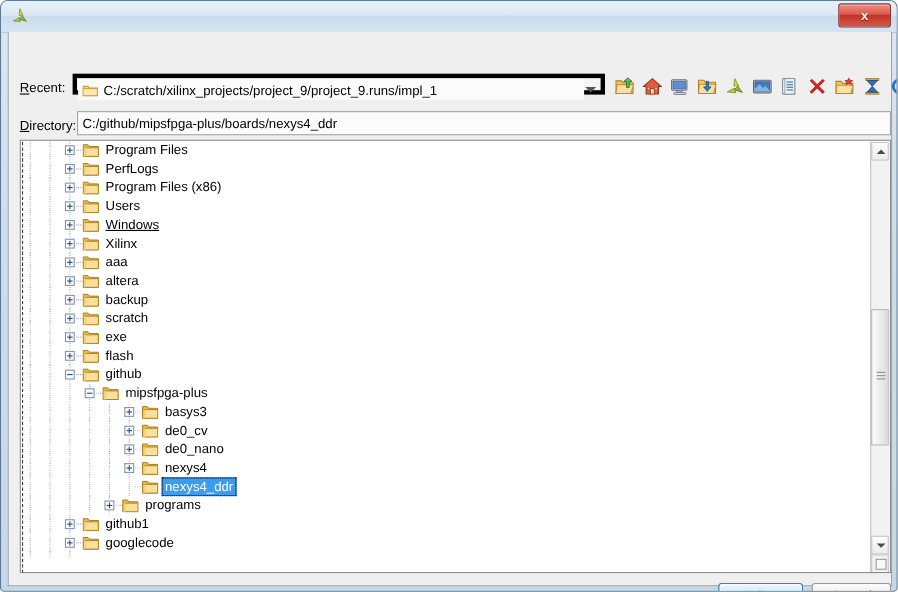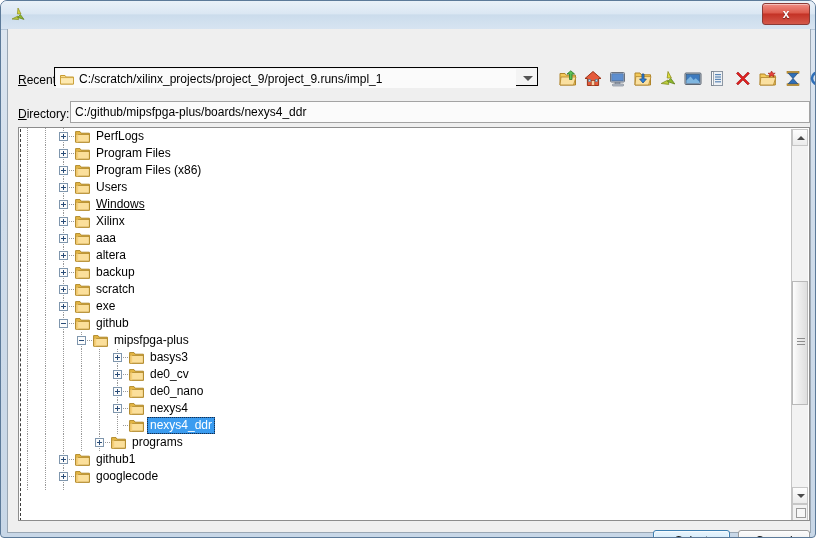--- a/index.html
+++ b/index.html
@@ -53,23 +53,23 @@
     box-sizing:border-box;
   }
   
   .lbl{
     position:absolute;font-size:12px;color:#000;white-space:nowrap;
   }
   .lbl u{text-decoration:underline;}
 
   .recent-label{left:10px;top:44px;}
   .combo{
-    position:absolute;left:46px;top:38px;width:484px;height:19px;
+    position:absolute;left:58px;top:38px;width:484px;height:19px;
     background:#f4f4f4;
-    border:1px solid #000000;
+    border:4px solid #000000;
     box-sizing:border-box;
   }
   .combo-inner{
     position:absolute;left:1px;top:1px;width:460px;height:19px;
     background:#fbfbfb;
     display:flex;align-items:center;
     padding-left:4px;
     box-sizing:border-box;
     overflow:hidden;
   }
@@ -369,50 +369,50 @@
               <span class="vline" style="left:26px"></span>
               <span class="vline" style="left:44px"></span>
             </span>
             <span class="expander plus" style="left: 40px;"></span>
             <span class="elbow" style="left: 50px;"></span>
             <span class="folder" style="left: 56px;"><svg width="15" height="13" viewBox="0 0 15 13">
                 <path d="M0.6 1.6 L5 1.6 L6.2 3.2 L14.4 3.2 L14.4 12.2 L0.6 12.2 Z" fill="#e8b948" stroke="#a9801f" stroke-width=".9"></path>
                 <path d="M1.2 4.4 L14.4 4.4 L14.4 12.2 L1.2 12.2 Z" fill="#fbdf9b" stroke="#a9801f" stroke-width=".8"></path>
                 <path d="M1.2 4.4 L3.2 4.4 L3.2 12.2 L1.2 12.2 Z" fill="#f6cf77"></path>
               </svg></span>
+            <span class="label" style="left: 74px;">Program Files</span>
+          </div>
+          <div class="row">
+            <span class="guides">
+              <span class="vline" style="left:8px"></span>
+              <span class="vline" style="left:26px"></span>
+              <span class="vline" style="left:44px"></span>
+            </span>
+            <span class="expander plus" style="left: 40px;"></span>
+            <span class="elbow" style="left: 50px;"></span>
+            <span class="folder" style="left: 56px;"><svg width="15" height="13" viewBox="0 0 15 13">
+                <path d="M0.6 1.6 L5 1.6 L6.2 3.2 L14.4 3.2 L14.4 12.2 L0.6 12.2 Z" fill="#e8b948" stroke="#a9801f" stroke-width=".9"></path>
+                <path d="M1.2 4.4 L14.4 4.4 L14.4 12.2 L1.2 12.2 Z" fill="#fbdf9b" stroke="#a9801f" stroke-width=".8"></path>
+                <path d="M1.2 4.4 L3.2 4.4 L3.2 12.2 L1.2 12.2 Z" fill="#f6cf77"></path>
+              </svg></span>
             <span class="label" style="left: 74px;">PerfLogs</span>
           </div>
           <div class="row">
             <span class="guides">
               <span class="vline" style="left:8px"></span>
               <span class="vline" style="left:26px"></span>
               <span class="vline" style="left:44px"></span>
             </span>
             <span class="expander plus" style="left: 40px;"></span>
             <span class="elbow" style="left: 50px;"></span>
             <span class="folder" style="left: 56px;"><svg width="15" height="13" viewBox="0 0 15 13">
                 <path d="M0.6 1.6 L5 1.6 L6.2 3.2 L14.4 3.2 L14.4 12.2 L0.6 12.2 Z" fill="#e8b948" stroke="#a9801f" stroke-width=".9"></path>
                 <path d="M1.2 4.4 L14.4 4.4 L14.4 12.2 L1.2 12.2 Z" fill="#fbdf9b" stroke="#a9801f" stroke-width=".8"></path>
                 <path d="M1.2 4.4 L3.2 4.4 L3.2 12.2 L1.2 12.2 Z" fill="#f6cf77"></path>
               </svg></span>
-            <span class="label" style="left: 74px;">Program Files</span>
-          </div>
-          <div class="row">
-            <span class="guides">
-              <span class="vline" style="left:8px"></span>
-              <span class="vline" style="left:26px"></span>
-              <span class="vline" style="left:44px"></span>
-            </span>
-            <span class="expander plus" style="left: 40px;"></span>
-            <span class="elbow" style="left: 50px;"></span>
-            <span class="folder" style="left: 56px;"><svg width="15" height="13" viewBox="0 0 15 13">
-                <path d="M0.6 1.6 L5 1.6 L6.2 3.2 L14.4 3.2 L14.4 12.2 L0.6 12.2 Z" fill="#e8b948" stroke="#a9801f" stroke-width=".9"></path>
-                <path d="M1.2 4.4 L14.4 4.4 L14.4 12.2 L1.2 12.2 Z" fill="#fbdf9b" stroke="#a9801f" stroke-width=".8"></path>
-                <path d="M1.2 4.4 L3.2 4.4 L3.2 12.2 L1.2 12.2 Z" fill="#f6cf77"></path>
-              </svg></span>
             <span class="label" style="left: 74px;">Program Files (x86)</span>
           </div>
           <div class="row">
             <span class="guides">
               <span class="vline" style="left:8px"></span>
               <span class="vline" style="left:26px"></span>
               <span class="vline" style="left:44px"></span>
             </span>
             <span class="expander plus" style="left: 40px;"></span>
             <span class="elbow" style="left: 50px;"></span>
@@ -520,20 +520,35 @@
               <span class="vline" style="left:44px"></span>
             </span>
             <span class="expander plus" style="left: 40px;"></span>
             <span class="elbow" style="left: 50px;"></span>
             <span class="folder" style="left: 56px;"><svg width="15" height="13" viewBox="0 0 15 13">
                 <path d="M0.6 1.6 L5 1.6 L6.2 3.2 L14.4 3.2 L14.4 12.2 L0.6 12.2 Z" fill="#e8b948" stroke="#a9801f" stroke-width=".9"></path>
                 <path d="M1.2 4.4 L14.4 4.4 L14.4 12.2 L1.2 12.2 Z" fill="#fbdf9b" stroke="#a9801f" stroke-width=".8"></path>
                 <path d="M1.2 4.4 L3.2 4.4 L3.2 12.2 L1.2 12.2 Z" fill="#f6cf77"></path>
               </svg></span>
             <span class="label" style="left: 74px;">exe</span>
+          </div>
+          <div class="row">
+            <span class="guides">
+              <span class="vline" style="left:8px"></span>
+              <span class="vline" style="left:26px"></span>
+              <span class="vline" style="left:44px"></span>
+            </span>
+            <span class="expander plus" style="left: 40px;"></span>
+            <span class="elbow" style="left: 50px;"></span>
+            <span class="folder" style="left: 56px;"><svg width="15" height="13" viewBox="0 0 15 13">
+                <path d="M0.6 1.6 L5 1.6 L6.2 3.2 L14.4 3.2 L14.4 12.2 L0.6 12.2 Z" fill="#e8b948" stroke="#a9801f" stroke-width=".9"></path>
+                <path d="M1.2 4.4 L14.4 4.4 L14.4 12.2 L1.2 12.2 Z" fill="#fbdf9b" stroke="#a9801f" stroke-width=".8"></path>
+                <path d="M1.2 4.4 L3.2 4.4 L3.2 12.2 L1.2 12.2 Z" fill="#f6cf77"></path>
+              </svg></span>
+            <span class="label" style="left: 74px;">flash</span>
           </div>
           <div class="row">
             <span class="guides">
               <span class="vline" style="left:8px"></span>
               <span class="vline" style="left:26px"></span>
               <span class="vline" style="left:44px"></span>
             </span>
             <span class="expander" style="left: 40px;"></span>
             <span class="elbow" style="left: 50px;"></span>
             <span class="folder" style="left: 56px;"><svg width="15" height="13" viewBox="0 0 15 13">

